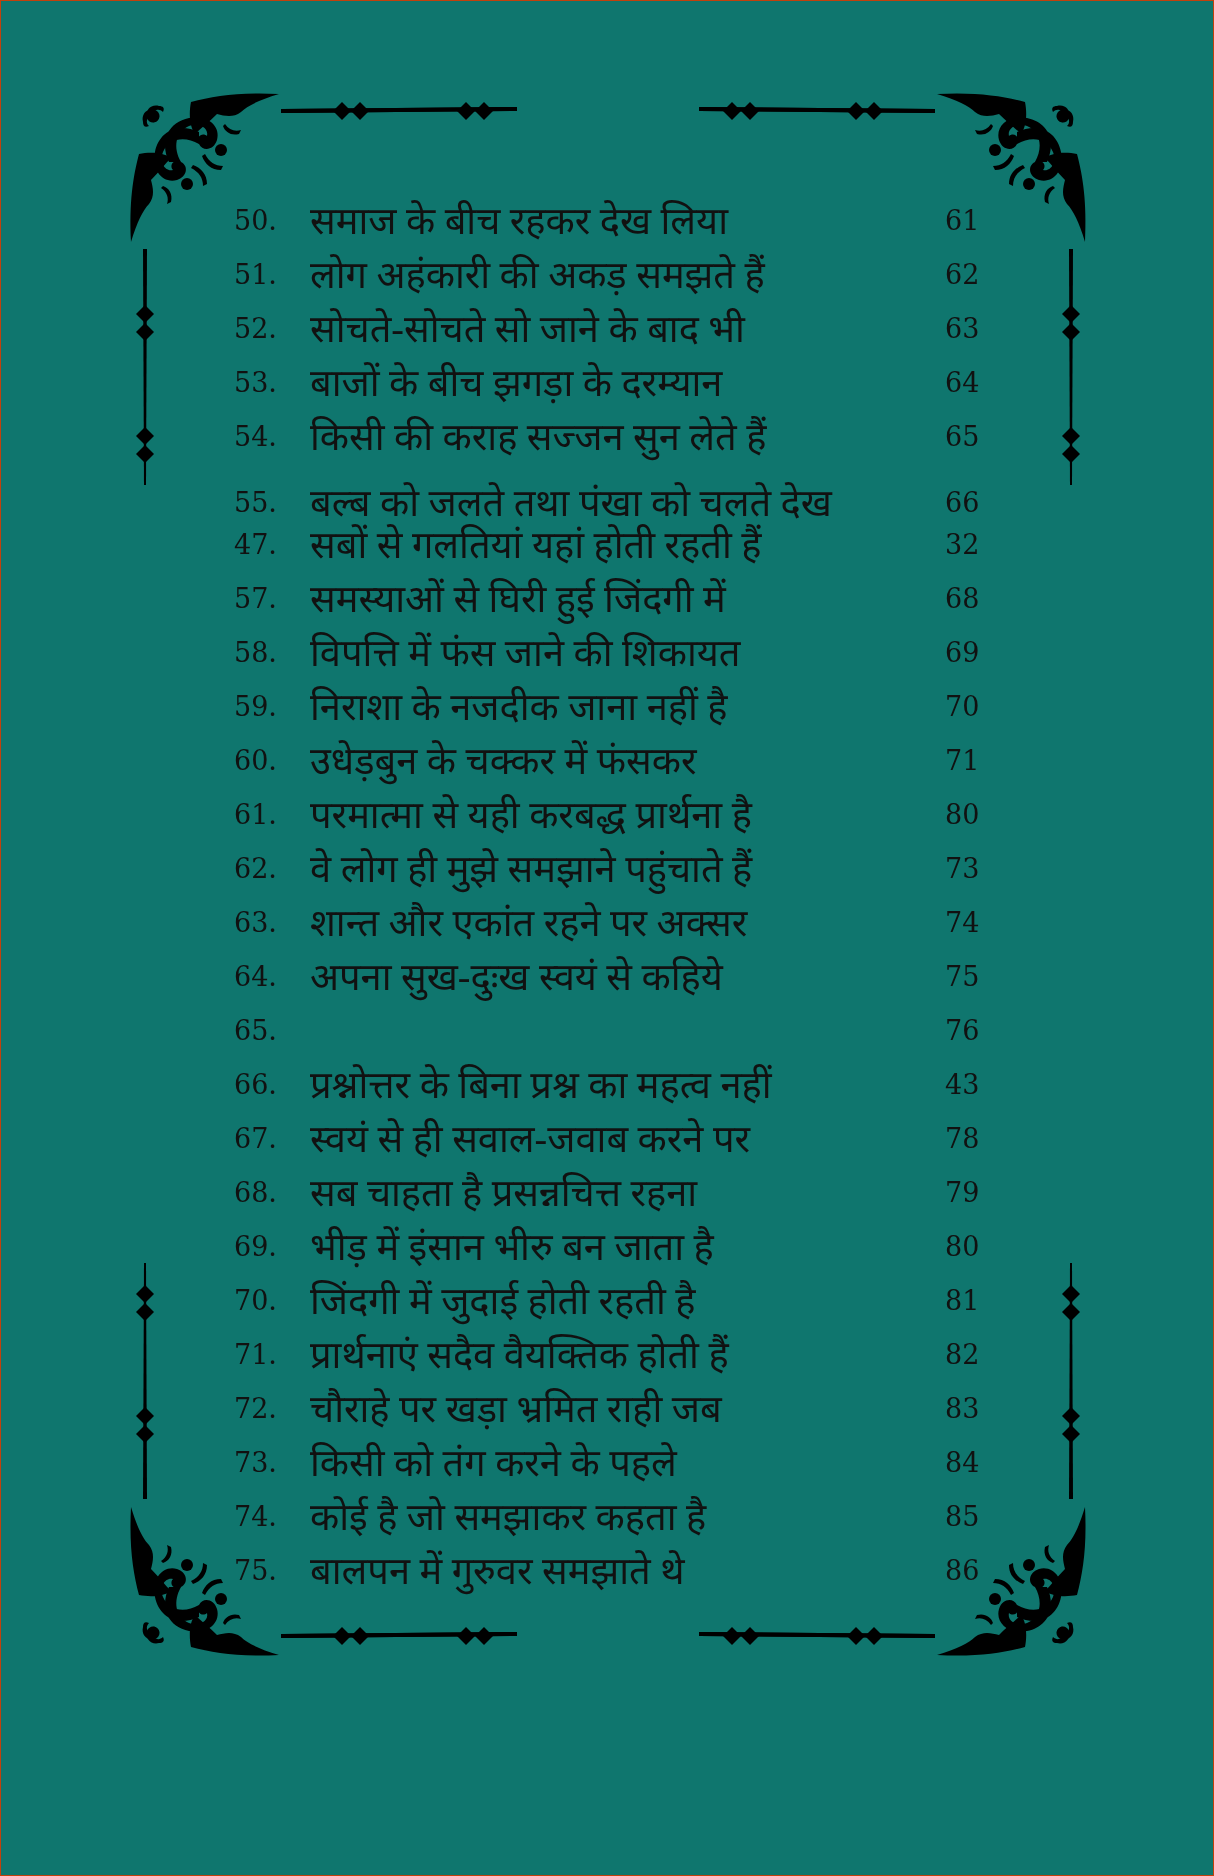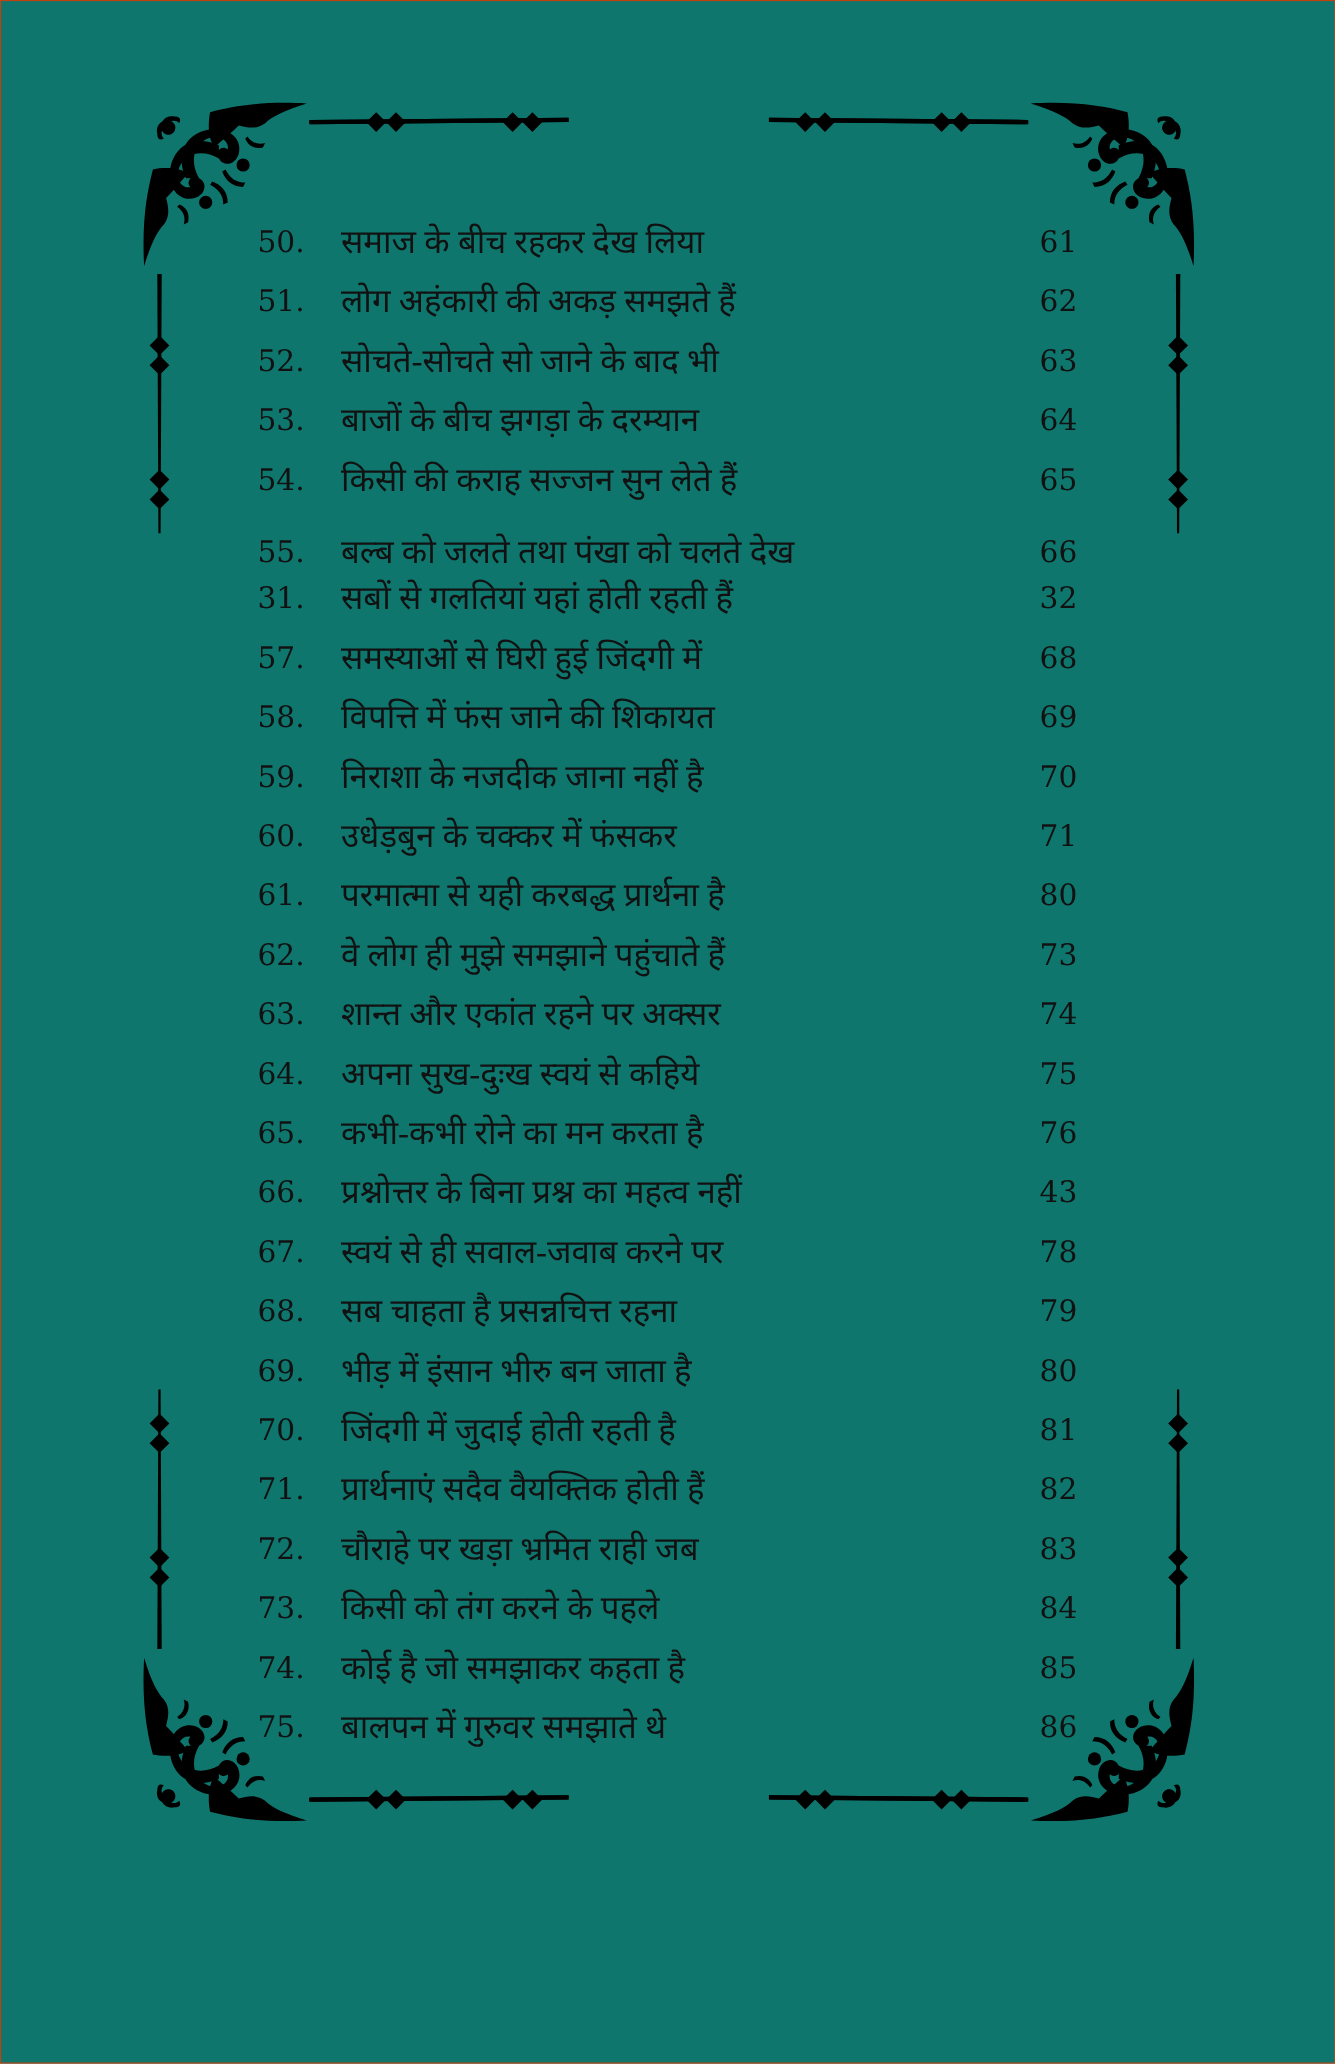--- a/index.html
+++ b/index.html
@@ -14,21 +14,21 @@
     color: #111111;
   }
   .toc-num {
     position: absolute; left: 233px; top: 0;
     font-family: "DejaVu Serif", "Liberation Serif", serif;
     font-size: 27px; line-height: 40px; letter-spacing: 0px;
   }
   .toc-title {
     position: absolute; left: 309px; top: 0;
     font-family: "Liberation Serif", "DejaVu Serif", serif;
-    font-size: 30px; line-height: 40px; white-space: nowrap;
+    font-size: 38px; line-height: 40px; white-space: nowrap;
   }
   .toc-page {
     position: absolute; left: 944px; top: 0;
     font-family: "DejaVu Serif", "Liberation Serif", serif;
     font-size: 27px; line-height: 40px;
   }
   .orn { position: absolute; }
   svg { display: block; }
 </style>
 </head>
@@ -181,21 +181,21 @@
         <span class="toc-num">54.</span>
         <span class="toc-title">किसी की कराह सज्जन सुन लेते हैं</span>
         <span class="toc-page">65</span>
       </div>
     <div class="toc-row" style="top:482px">
         <span class="toc-num">55.</span>
         <span class="toc-title">बल्ब को जलते तथा पंखा को चलते देख</span>
         <span class="toc-page">66</span>
       </div>
     <div class="toc-row" style="top:524px">
-        <span class="toc-num">31.</span>
+        <span class="toc-num">47.</span>
         <span class="toc-title">सबों से गलतियां यहां होती रहती हैं</span>
         <span class="toc-page">32</span>
       </div>
     <div class="toc-row" style="top:578px">
         <span class="toc-num">57.</span>
         <span class="toc-title">समस्याओं से घिरी हुई जिंदगी में</span>
         <span class="toc-page">68</span>
       </div>
     <div class="toc-row" style="top:632px">
         <span class="toc-num">58.</span>
@@ -227,21 +227,20 @@
         <span class="toc-title">शान्त और एकांत रहने पर अक्सर</span>
         <span class="toc-page">74</span>
       </div>
     <div class="toc-row" style="top:956px">
         <span class="toc-num">64.</span>
         <span class="toc-title">अपना सुख-दुःख स्वयं से कहिये</span>
         <span class="toc-page">75</span>
       </div>
     <div class="toc-row" style="top:1010px">
         <span class="toc-num">65.</span>
-        <span class="toc-title">कभी-कभी रोने का मन करता है</span>
         <span class="toc-page">76</span>
       </div>
     <div class="toc-row" style="top:1064px">
         <span class="toc-num">66.</span>
         <span class="toc-title">प्रश्नोत्तर के बिना प्रश्न का महत्व नहीं</span>
         <span class="toc-page">43</span>
       </div>
     <div class="toc-row" style="top:1118px">
         <span class="toc-num">67.</span>
         <span class="toc-title">स्वयं से ही सवाल-जवाब करने पर</span>

